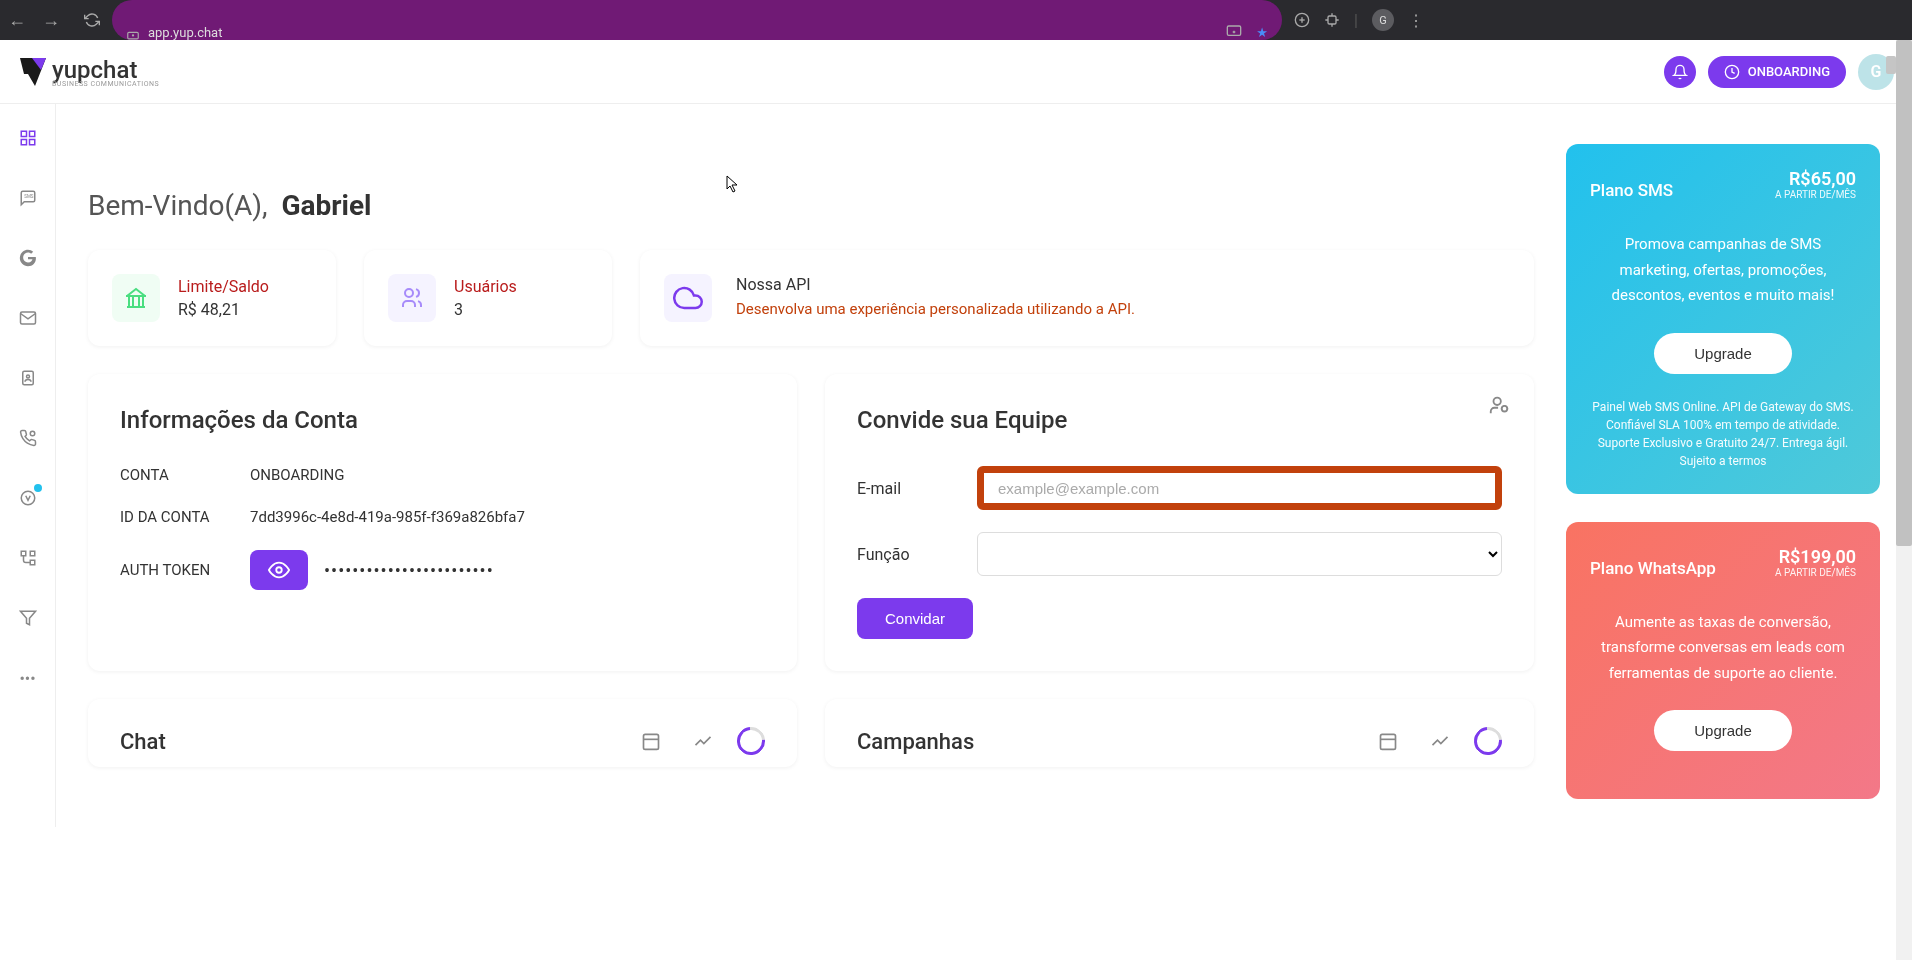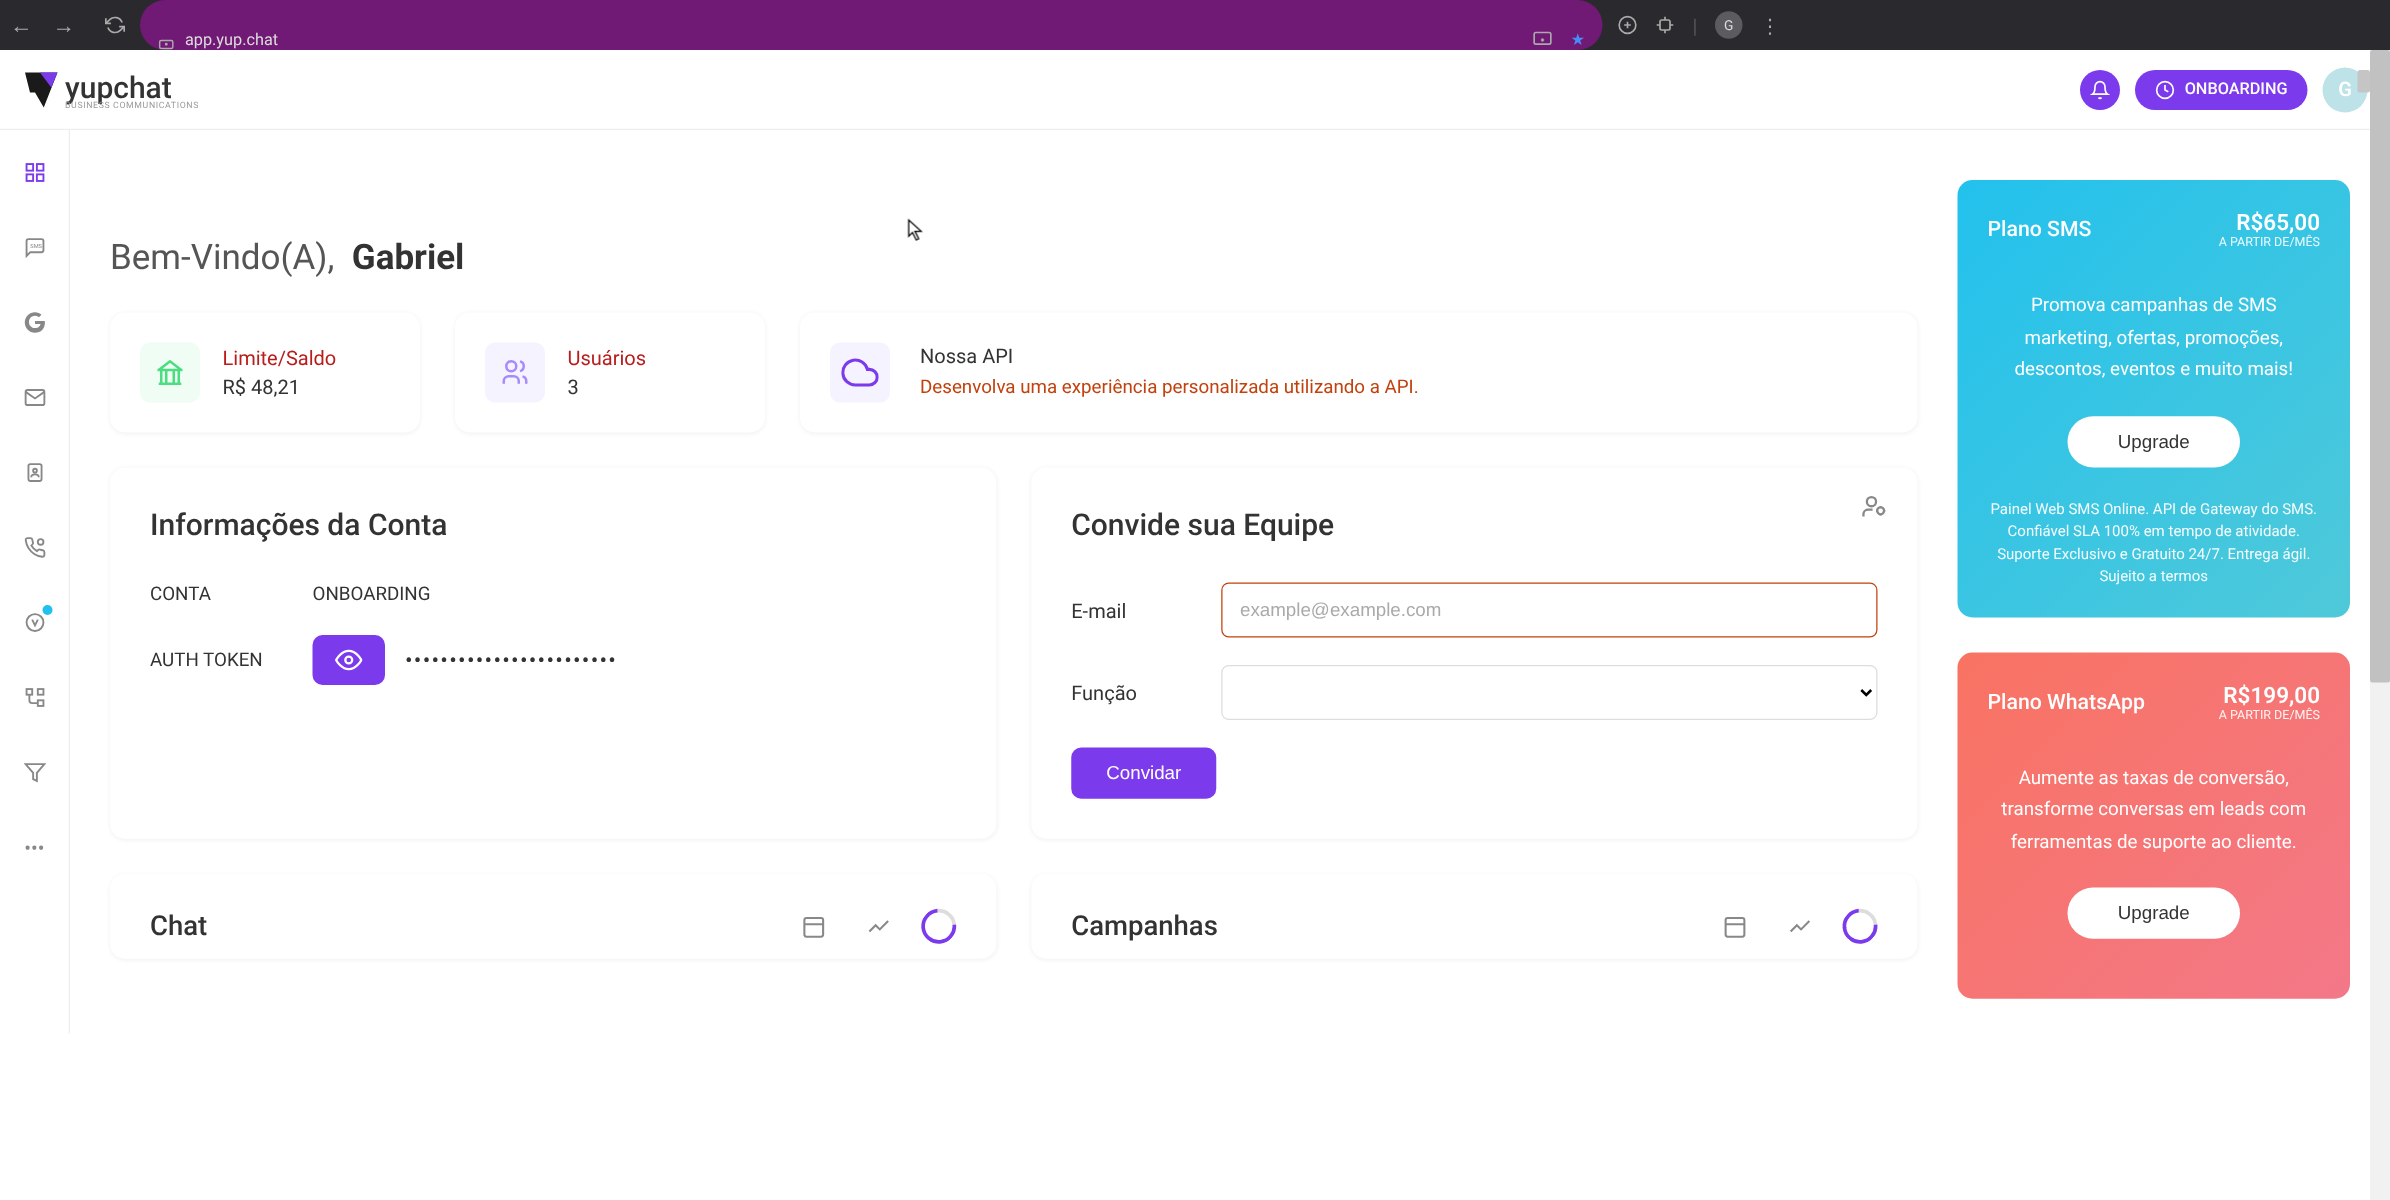--- a/index.html
+++ b/index.html
@@ -117,21 +117,21 @@
   width: 58px; height: 40px; display: flex; align-items: center; justify-content: center;
 }
 .dots { letter-spacing: 1px; font-size: 18px; color: #333; }
 
 .team-card { flex: 1; padding: 32px; position: relative; }
 .team-card h2 { font-size: 24px; color: #333; font-weight: 500; margin-bottom: 32px; }
 .team-settings-icon { position: absolute; top: 20px; right: 24px; color: #888; }
 .form-row { display: flex; align-items: center; margin-bottom: 22px; }
 .form-label { width: 120px; color: #333; font-size: 16px; }
 .form-input {
-  flex: 1; height: 44px; border: 1px solid #c2410c; border-radius: 6px;
+  flex: 1; height: 44px; border: 7px solid #c2410c; border-radius: 6px;
   padding: 0 14px; font-size: 15px; color: #555;
 }
 .form-input::placeholder { color: #aaa; }
 .form-select {
   flex: 1; height: 44px; border: 1px solid #ddd; border-radius: 6px;
   padding: 0 10px; font-size: 15px; background: #fff;
 }
 .invite-btn {
   background: #7c3aed; color: #fff; border: none; border-radius: 8px;
   padding: 12px 28px; font-size: 15px; cursor: pointer;
@@ -139,21 +139,21 @@
 
 .right-col {
   width: 346px; padding: 40px 32px 0 0; flex-shrink: 0;
 }
 .plan-card {
   border-radius: 12px; padding: 24px; color: #fff; margin-bottom: 28px;
   text-align: center;
 }
 .plan-sms { background: linear-gradient(135deg, #22c1ed 0%, #4fc9d9 100%); }
 .plan-wa { background: linear-gradient(135deg, #f97362 0%, #f37888 100%); }
-.plan-head { display: flex; justify-content: space-between; align-items: center; margin-bottom: 32px; text-align: left; }
+.plan-head { display: flex; justify-content: space-between; align-items: flex-end; margin-bottom: 32px; text-align: left; }
 .plan-name { font-size: 17px; font-weight: 500; }
 .plan-price { font-size: 18px; font-weight: 600; text-align: right; }
 .plan-per { font-size: 10px; opacity: 0.9; text-align: right; }
 .plan-desc { font-size: 15px; line-height: 1.7; margin-bottom: 24px; }
 .upgrade-btn {
   background: #fff; color: #333; border-radius: 24px;
   padding: 12px 40px; font-size: 15px; border: none; cursor: pointer;
   margin-bottom: 24px;
 }
 .plan-fine { font-size: 12px; line-height: 1.5; opacity: 0.95; }
@@ -367,20 +367,24 @@
         </div>
       </div>
     </div>
 
     <div class="mid-row">
       <div class="card info-card">
         <h2>Informações da Conta</h2>
         <div class="info-row">
           <div class="info-label">CONTA</div>
           <div class="info-value">ONBOARDING</div>
+        </div>
+        <div class="info-row">
+          <div class="info-label">ID DA CONTA</div>
+          <div class="info-value">7dd3996c-4e8d-419a-985f-f369a826bfa7</div>
         </div>
         <div class="info-row">
           <div class="info-label">AUTH TOKEN</div>
           <div class="token-row">
             <div class="eye-btn">
               <svg width="22" height="22" viewBox="0 0 24 24" fill="none" stroke="#fff" stroke-width="2">
                   <path d="M1 12s4-8 11-8 11 8 11 8-4 8-11 8-11-8-11-8z"></path>
                   <circle cx="12" cy="12" r="3"></circle>
                 </svg>
             </div>

